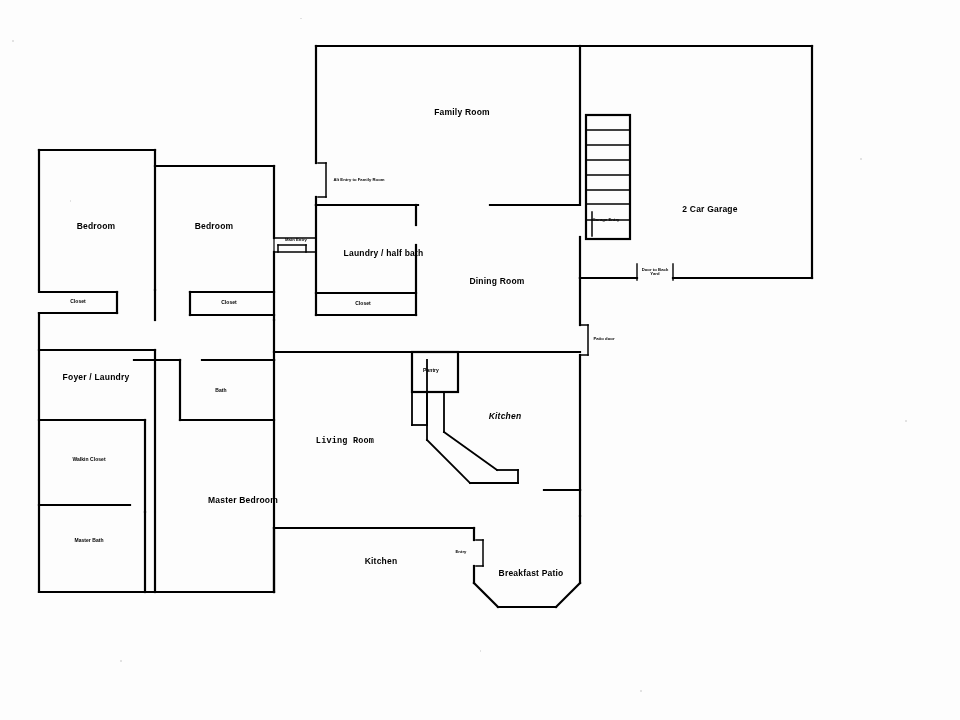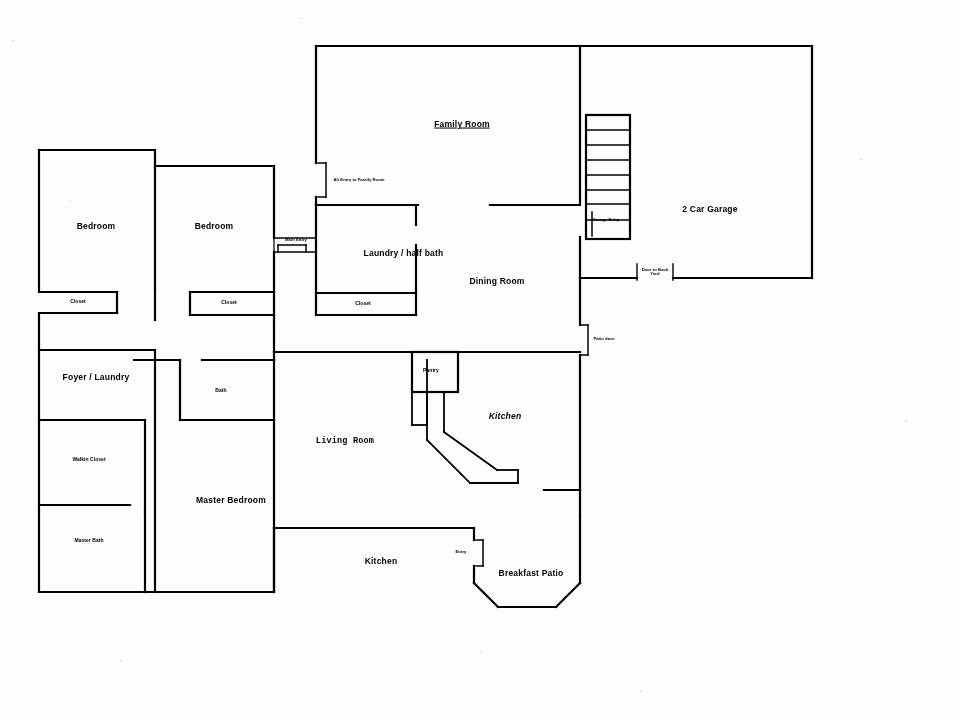--- a/index.html
+++ b/index.html
@@ -185,28 +185,28 @@
       <path d="M 444 432 L 497 470" stroke-width="1.8"></path>
       <path d="M 497 470 L 518 470" stroke-width="1.8"></path>
       <path d="M 444 392 L 458 392" stroke-width="1.8"></path>
 
     </g>
   </svg>
 
   <div>
     <div class="room-label lbl-major" style="left:96px;  top:226px;">Bedroom</div>
     <div class="room-label lbl-major" style="left:214px; top:226px;">Bedroom</div>
-    <div class="room-label lbl-major" style="left:462px; top:124px;text-decoration:underline;">Family Room</div>
+    <div class="room-label lbl-major" style="left:462px; top:112px;">Family Room</div>
     <div class="room-label lbl-major" style="left:710px; top:161px;margin-top:48px;">2 Car Garage</div>
-    <div class="room-label lbl-major" style="left:387px; top:253px;padding-left:33px;">Laundry / half bath</div>
+    <div class="room-label lbl-major" style="left:367px; top:253px;padding-left:33px;">Laundry / half bath</div>
     <div class="room-label lbl-major" style="left:497px; top:281px;">Dining Room</div>
     <div class="room-label lbl-major" style="left:96px;  top:377px;">Foyer / Laundry</div>
     <div class="room-label lbl-major" style="left:345px; top:441px;font-family:Liberation Mono, monospace;">Living Room</div>
     <div class="room-label lbl-major" style="left:505px; top:416px;font-style:italic;">Kitchen</div>
-    <div class="room-label lbl-major" style="left:209px; top:500px;padding-left:44px;">Master Bedroom</div>
+    <div class="room-label lbl-major" style="left:221px; top:500px;padding-left:44px;">Master Bedroom</div>
     <div class="room-label lbl-major" style="left:381px; top:561px;">Kitchen</div>
     <div class="room-label lbl-major" style="left:531px; top:573px;">Breakfast Patio</div>
 
     <div class="room-label lbl-minor" style="left:78px;  top:302px;">Closet</div>
     <div class="room-label lbl-minor" style="left:229px; top:303px;">Closet</div>
     <div class="room-label lbl-minor" style="left:363px; top:304px;">Closet</div>
     <div class="room-label lbl-minor" style="left:221px; top:391px;">Bath</div>
     <div class="room-label lbl-minor" style="left:89px;  top:460px;">Walkin Closet</div>
     <div class="room-label lbl-minor" style="left:89px;  top:541px;">Master Bath</div>
     <div class="room-label lbl-minor" style="left:431px; top:371px;">Pantry</div>

